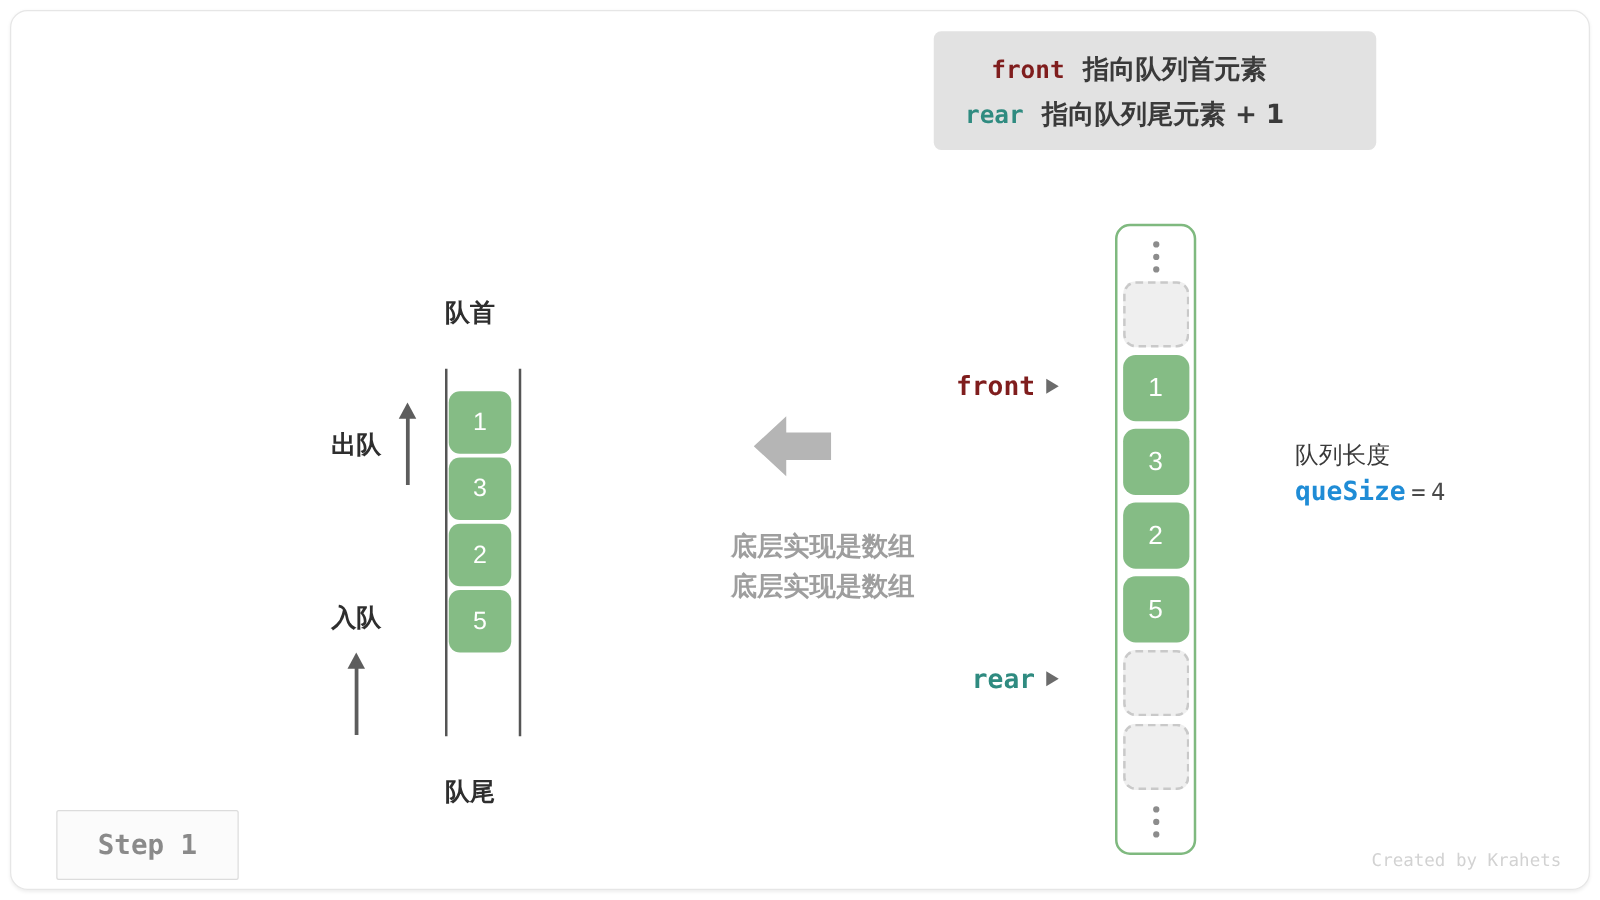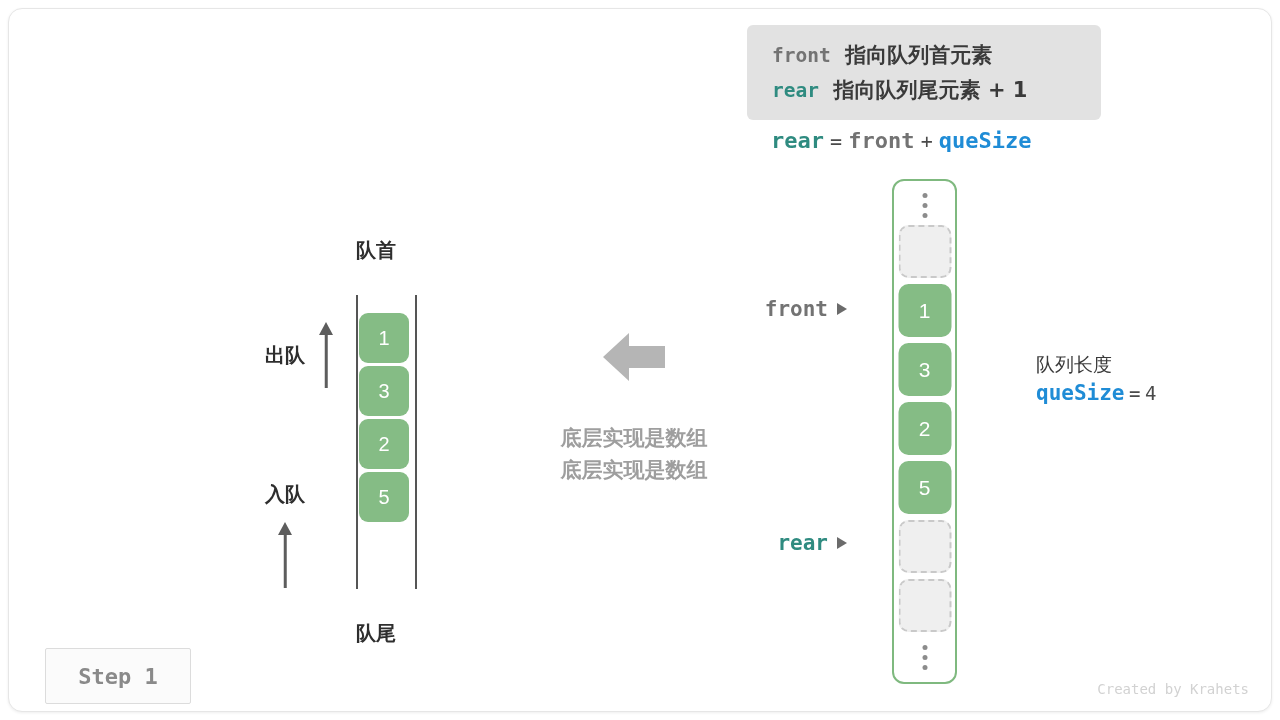--- a/index.html
+++ b/index.html
@@ -44,21 +44,21 @@
     font-size: 19px;
     line-height: 34px;
     white-space: nowrap;
     color: #3a3a3a;
   }
   .mono-b {
     font-family: "DejaVu Sans Mono", "Liberation Mono", monospace;
     font-weight: bold;
     font-size: 19.5px;
   }
-  .c-front { color: #737373; }
+  .c-front { color: #7f1d1d; margin-left: 21px; }
   .c-rear  { color: #2f8b80; }
   .c-size  { color: #1f8cd6; }
   .cjk { font-family: "DejaVu Sans", "Liberation Sans", sans-serif; font-size: 21px; font-weight: bold; }
 
   
   #equation {
     left: 762px;
     top: 119px;
     font-size: 22px;
     white-space: nowrap;
@@ -210,21 +210,21 @@
     border-left: 7px solid transparent;
     border-right: 7px solid transparent;
     border-bottom: 13px solid #5d5d5d;
   }
   #op-dequeue { left: 256px; top: 313px; justify-content: center; }
   #op-enqueue { left: 256px; top: 472px; flex-direction: column; }
 
   
   #center-arrow { left: 594px; top: 320px; }
   #center-caption {
-    left: 530px;
+    left: 554px;
     top: 413px;
     width: 190px;
     text-align: center;
     font-size: 21px;
     font-weight: bold;
     color: #9e9e9e;
     line-height: 32px;
   }
 
   
@@ -262,27 +262,20 @@
 
   <div class="abs" id="legend-box">
     <div class="legend-line">
       <span class="mono-b c-front">front</span><span class="cjk">&nbsp;&nbsp;</span><span class="cjk">指向队列首元素</span>
     </div>
     <div class="legend-line">
       <span class="mono-b c-rear">rear</span><span class="cjk">&nbsp;&nbsp;</span><span class="cjk">指向队列尾元素 + 1</span>
     </div>
   </div>
 
-  <div class="abs" id="equation">
-    <span class="mono-b c-rear">rear</span>
-    <span class="op">=</span>
-    <span class="mono-b c-front">front</span>
-    <span class="op">+</span>
-    <span class="mono-b c-size">queSize</span>
-  </div>
 
   <div class="abs" id="array-frame">
     <div class="dots-v" id="dots-top">
       <span></span>
         <span></span>
         <span></span>
     </div>
 
     <div class="acell empty" style="top:44px;"></div>
     <div class="acell filled" style="top:103px;">1</div>

